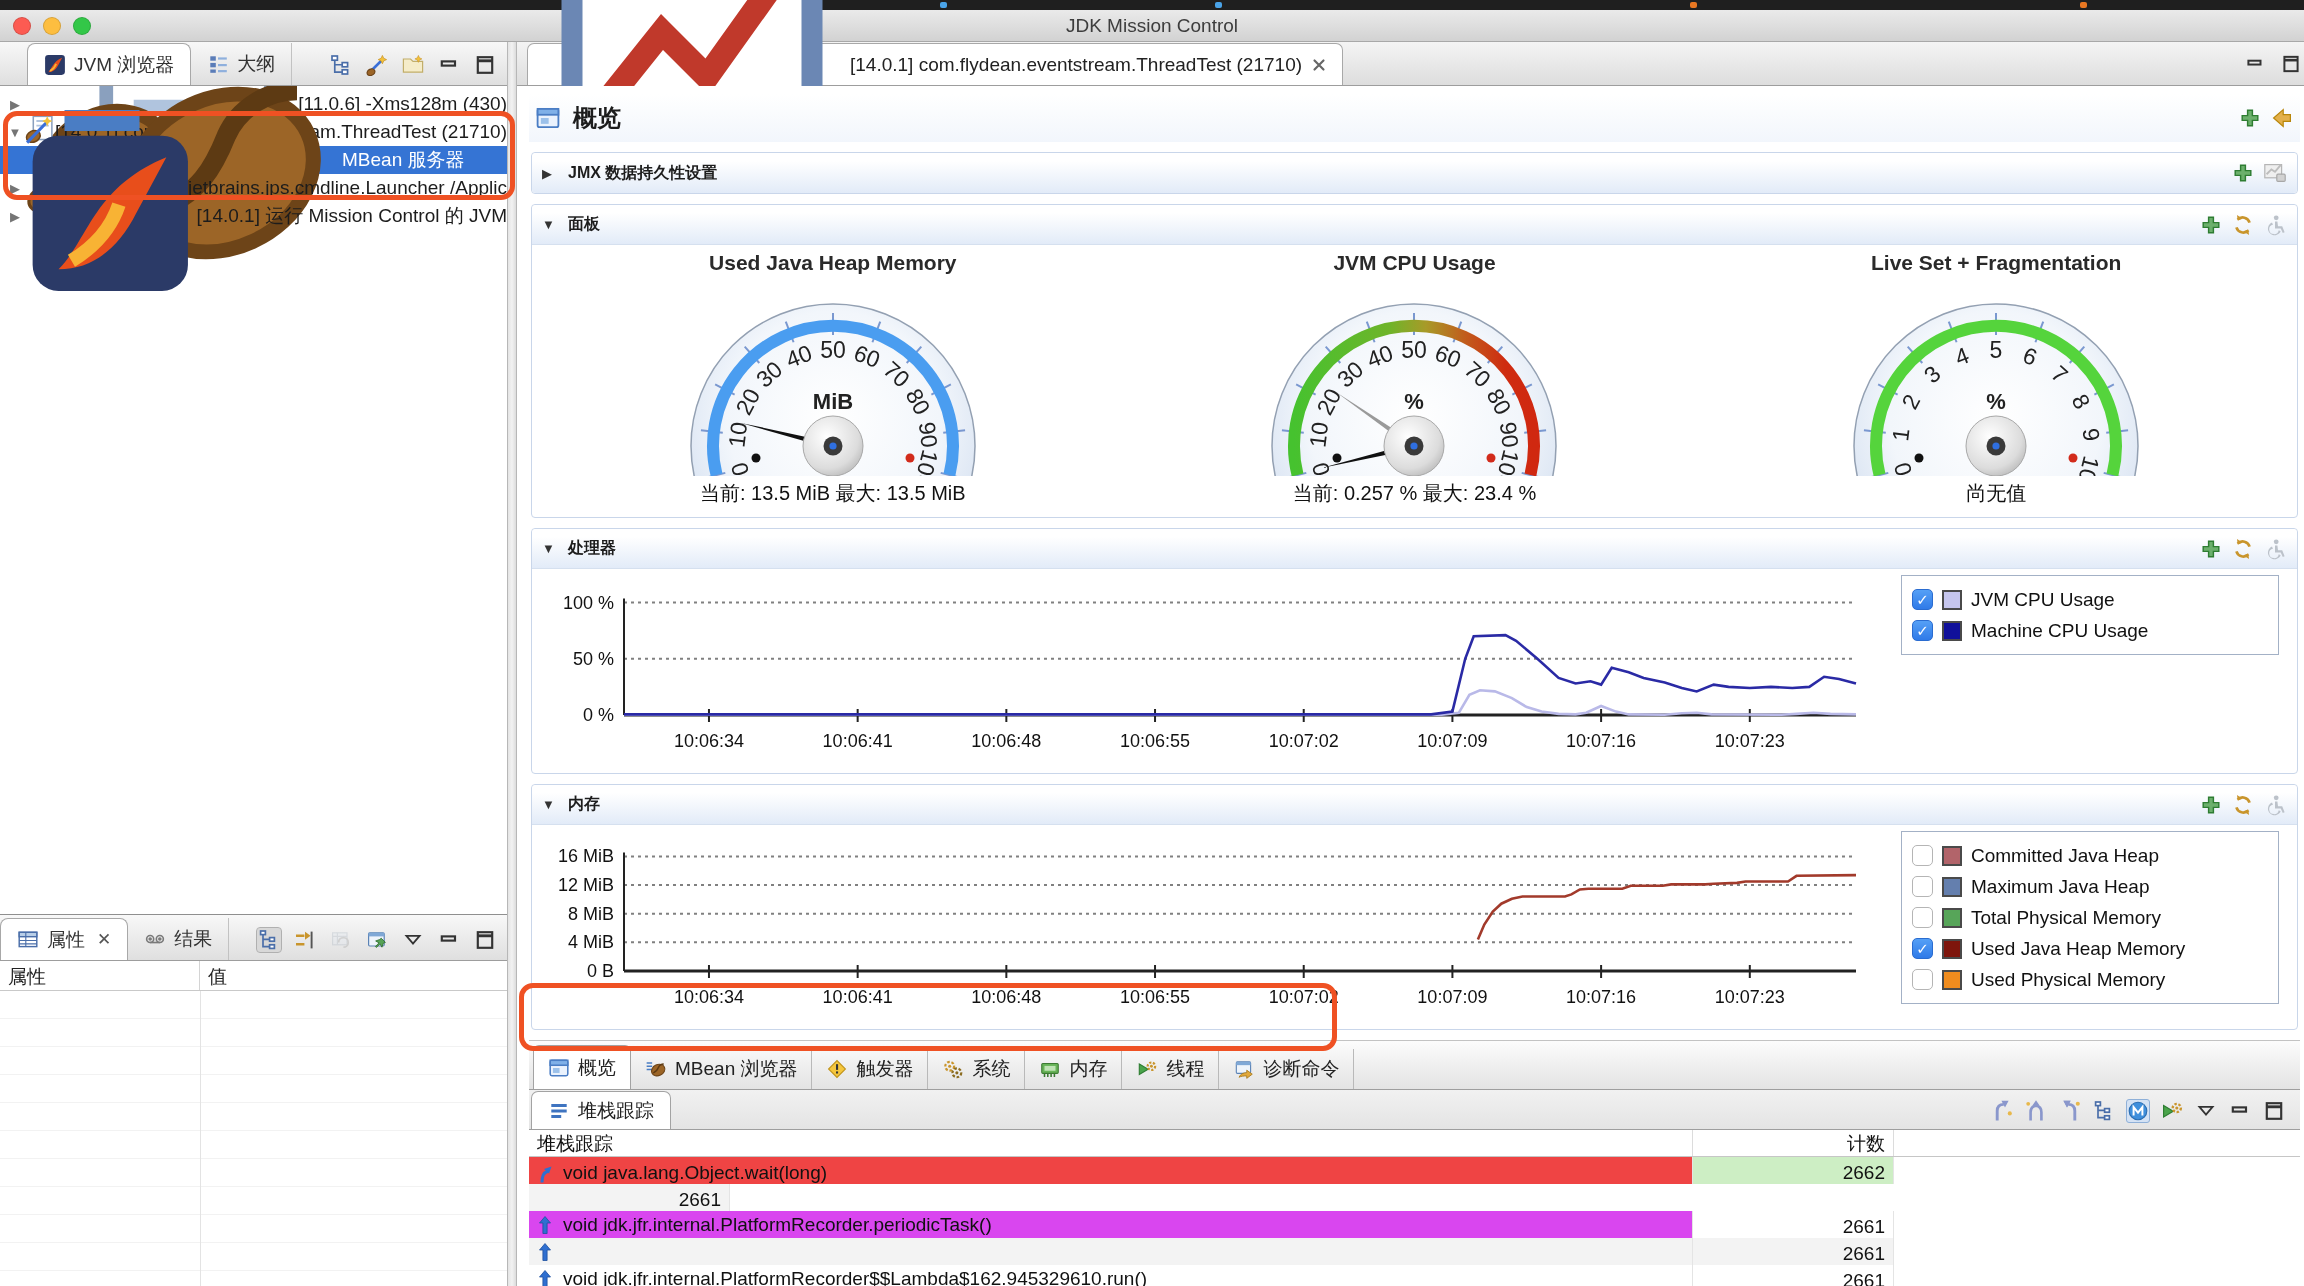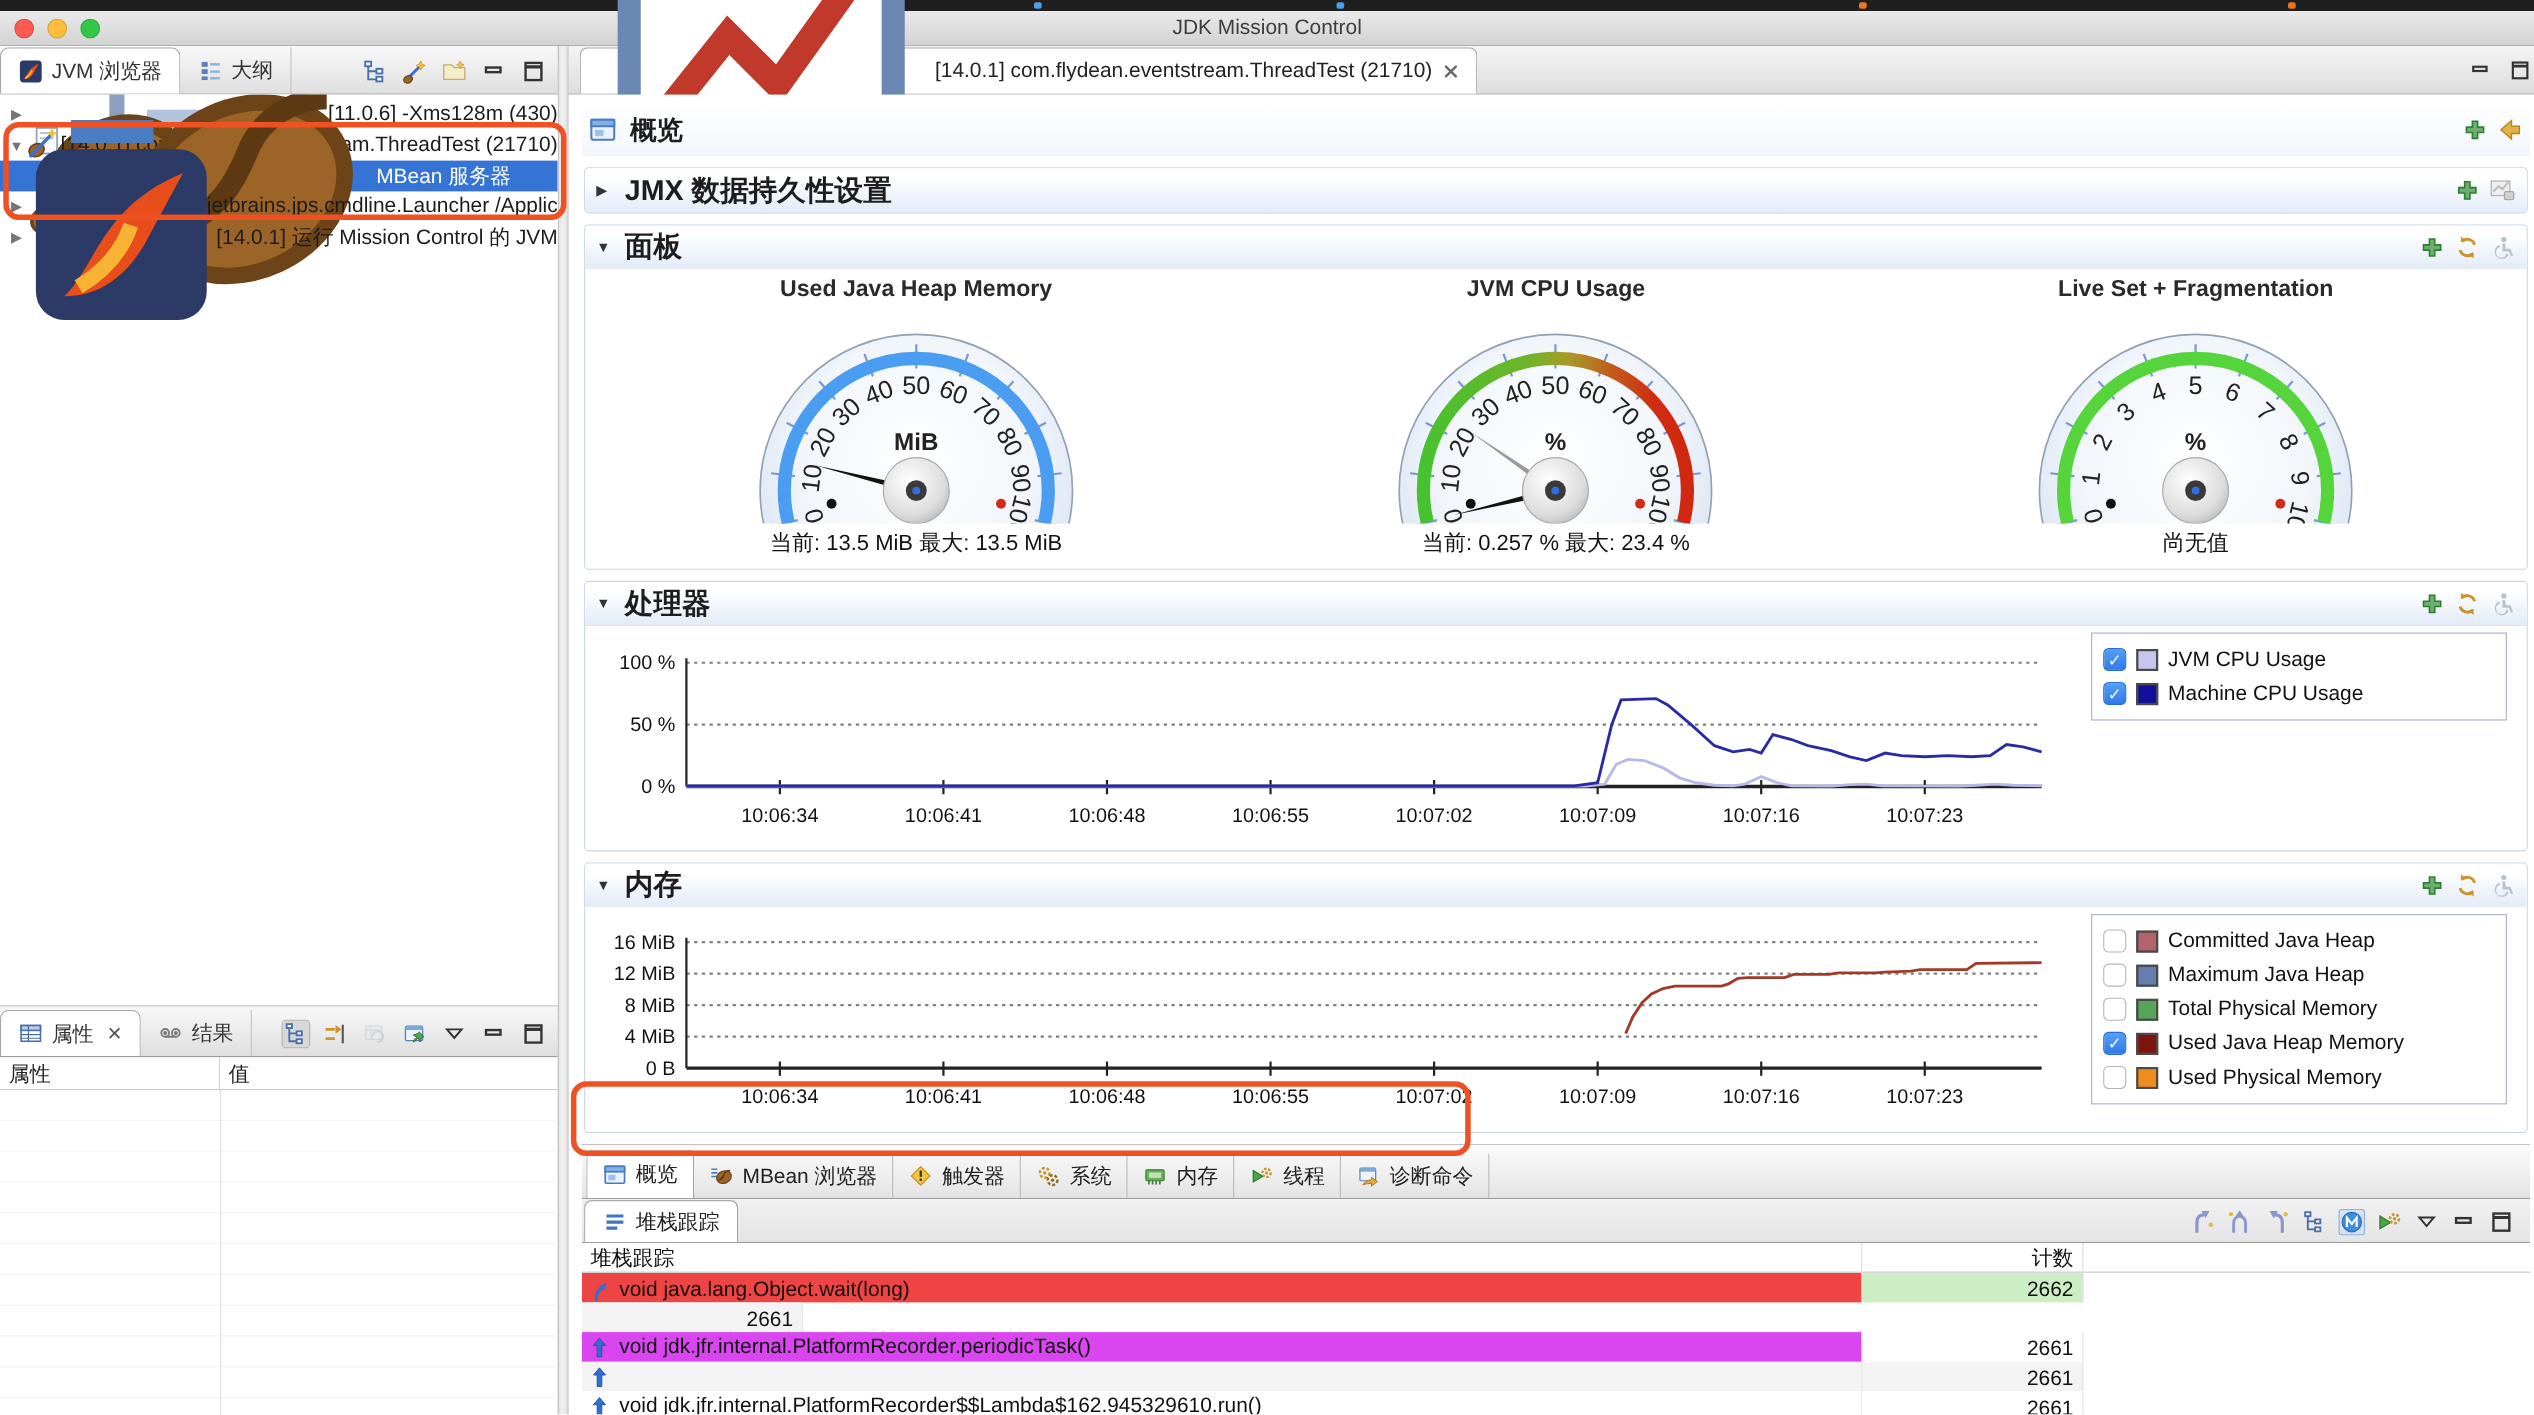--- a/index.html
+++ b/index.html
@@ -60,21 +60,21 @@
   .page-head { height:48px; display:flex; align-items:center; gap:12px; padding:0 6px;
     background:linear-gradient(#ffffff,#f2f6fc); }
   .page-head .ph-icon { width:26px; height:26px; }
   .page-title { font-size:24px; font-weight:bold; color:#1d1d1d; }
   .sec-actions { margin-left:auto; display:flex; gap:8px; align-items:center; overflow:hidden; }
 
   .section { border:1px solid #c9d6ea; border-radius:4px; margin:10px 2px 0 2px; background:#fff; }
   .sec-head { height:40px; display:flex; align-items:center; gap:10px; padding:0 10px;
     background:linear-gradient(#ffffff 20%,#e2ebf8); border-bottom:1px solid #d5e0ef; border-radius:4px 4px 0 0; }
   .sec-head .tri { font-size:13px; color:#333; width:16px; }
-  .sec-title { font-size:26px; font-weight:bold; color:#1d1d1d; }
+  .sec-title { font-size:16px; font-weight:bold; color:#1d1d1d; }
 
   .gauges-row { display:flex; justify-content:space-around; padding:6px 10px 10px 10px; }
   .gauge { width:33%; display:flex; flex-direction:column; align-items:center; }
   .gauge-title { font-size:21px; font-weight:bold; color:#2a2a2a; height:30px; }
   .gauge-caption { font-size:20px; color:#111; margin-top:4px; }
 
   .chart-row { display:flex; align-items:flex-start; padding:6px 10px 8px 2px; }
   .legend { margin-left:auto; margin-right:8px; border:1px solid #9fae c4; border:1px solid #a3b1c6;
     background:#fff; width:378px; padding:8px 10px; }
   .legend-item { display:flex; align-items:center; gap:9px; height:31px; font-size:19px; color:#111; }
@@ -129,21 +129,21 @@
     <span class="light" style="background:#fdbe40"></span>
     <span class="light" style="background:#33c748"></span>
   </div>
   <span class="title-text">JDK Mission Control</span>
 </div>
 
 <div class="main">
 
   <div class="left">
     <div class="view-tabbar">
-      <div id="side-tabs" style="display:flex;align-items:flex-start;">
+      <div id="side-tabs" style="display:flex;align-items:flex-start;padding-left:27px;">
           <div class="view-tab active">
             <span class="ico" style="width: 22px; height: 22px;"><svg viewBox="0 0 20 20">
                 <rect x="1" y="1" width="18" height="18" rx="3" fill="#2b3a67"></rect>
                 <path d="M4 16.5C7.5 13 8 7 16.5 3.5L13 10c-2 4-5 6.5-9 6.5z" fill="#e84e1b"></path>
                 <path d="M5.5 15.5c2.5-1.5 4.5-3.5 5.5-6.5" stroke="#f8b334" fill="none" stroke-width="1.6"></path>
               </svg></span>
             <span>JVM 浏览器</span>
           </div>
           <div class="view-tab">
             <span class="ico" style="width: 22px; height: 22px;"><svg viewBox="0 0 20 20">

